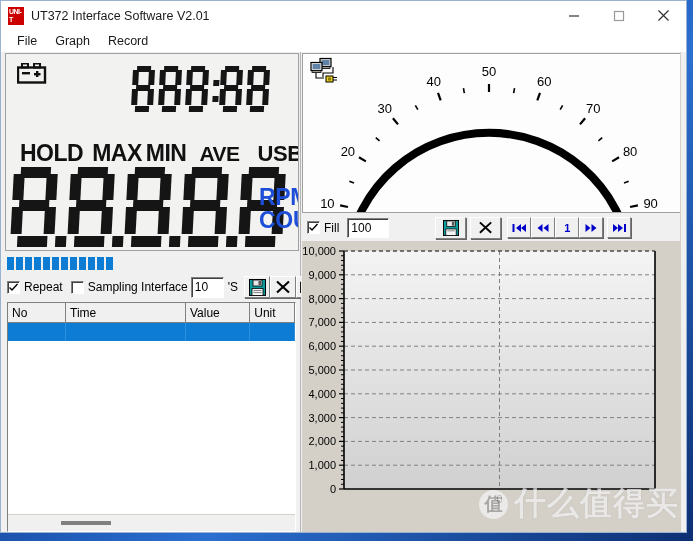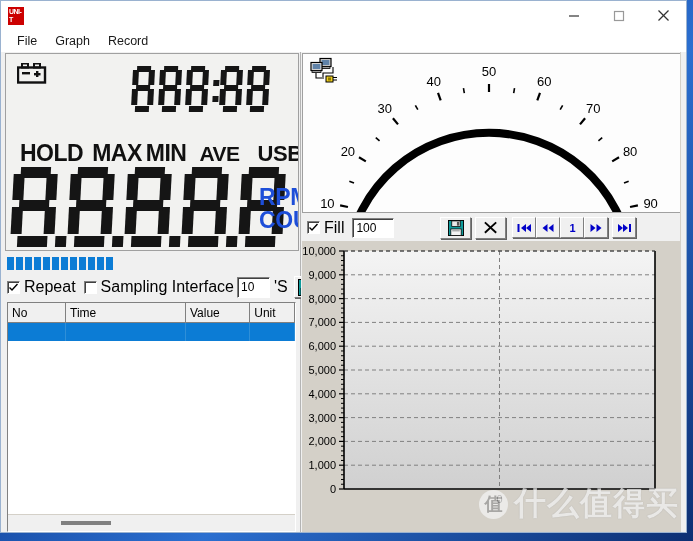--- a/index.html
+++ b/index.html
@@ -281,21 +281,21 @@
     border-bottom-color: #ffffff;
     box-shadow: inset 1px 1px 0 #404040;
     background: #ffffff;
     display: inline-flex;
     align-items: center;
     justify-content: center;
     flex: none;
     box-sizing: border-box;
   }
   .chk svg { display: block; }
-  .lbl { margin-left: 4px; white-space: nowrap; font-size: 16px; }
+  .lbl { margin-left: 4px; white-space: nowrap; font-size: 12px; }
   .txtfield {
     background: #ffffff;
     border: 1px solid #808080;
     border-right-color: #ffffff;
     border-bottom-color: #ffffff;
     box-shadow: inset 1px 1px 0 #404040;
     box-sizing: border-box;
     font-family: "Liberation Sans", sans-serif;
     font-size: 12px;
     color: #000;
@@ -490,20 +490,21 @@
 <body>
 
 <div id="desktop"></div>
 
 <div id="window">
 
   <div class="titlebar">
     <div class="title-icon">
       <span class="uni-t">UNI-T</span>
     </div>
+    <div class="title-text">UT372 Interface Software V2.01</div>
 
     <div class="wincontrols">
       <div class="winbtn">
         <svg width="12" height="12" viewBox="0 0 12 12">
           <line x1="1" y1="6" x2="11" y2="6" stroke="#333" stroke-width="1.2"></line>
         </svg>
       </div>
       <div class="winbtn">
         <svg width="12" height="12" viewBox="0 0 12 12">
           <rect x="1.5" y="1.5" width="9" height="9" fill="none" stroke="#999" stroke-width="1.2"></rect>

